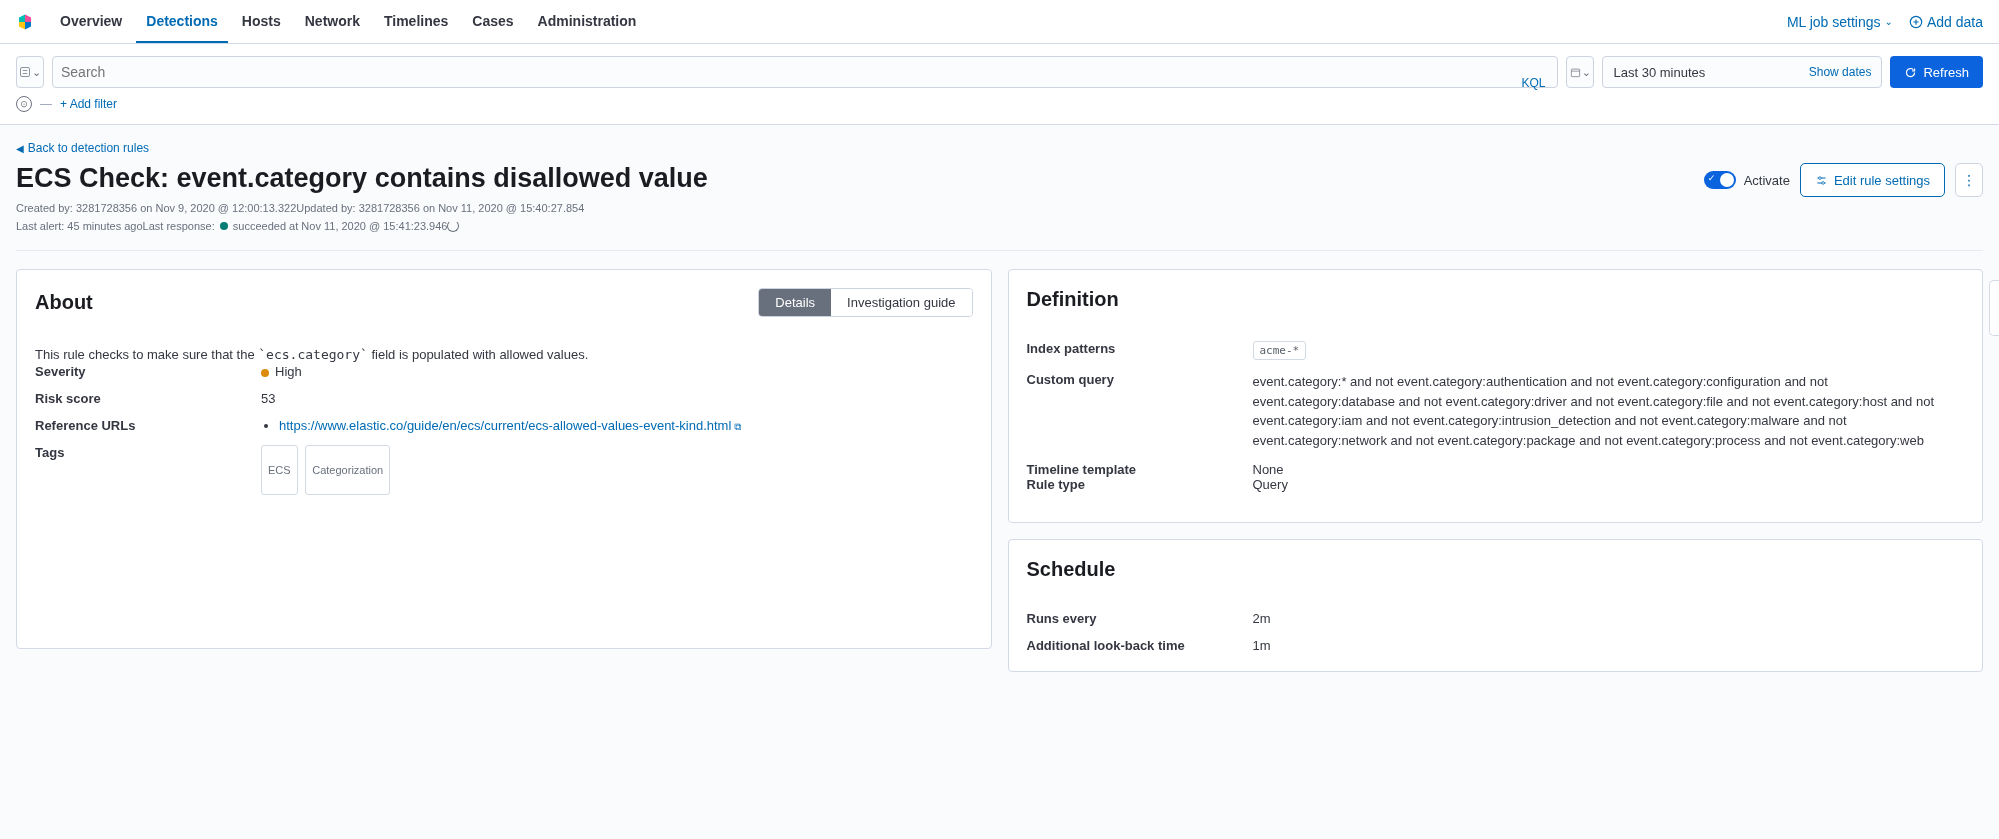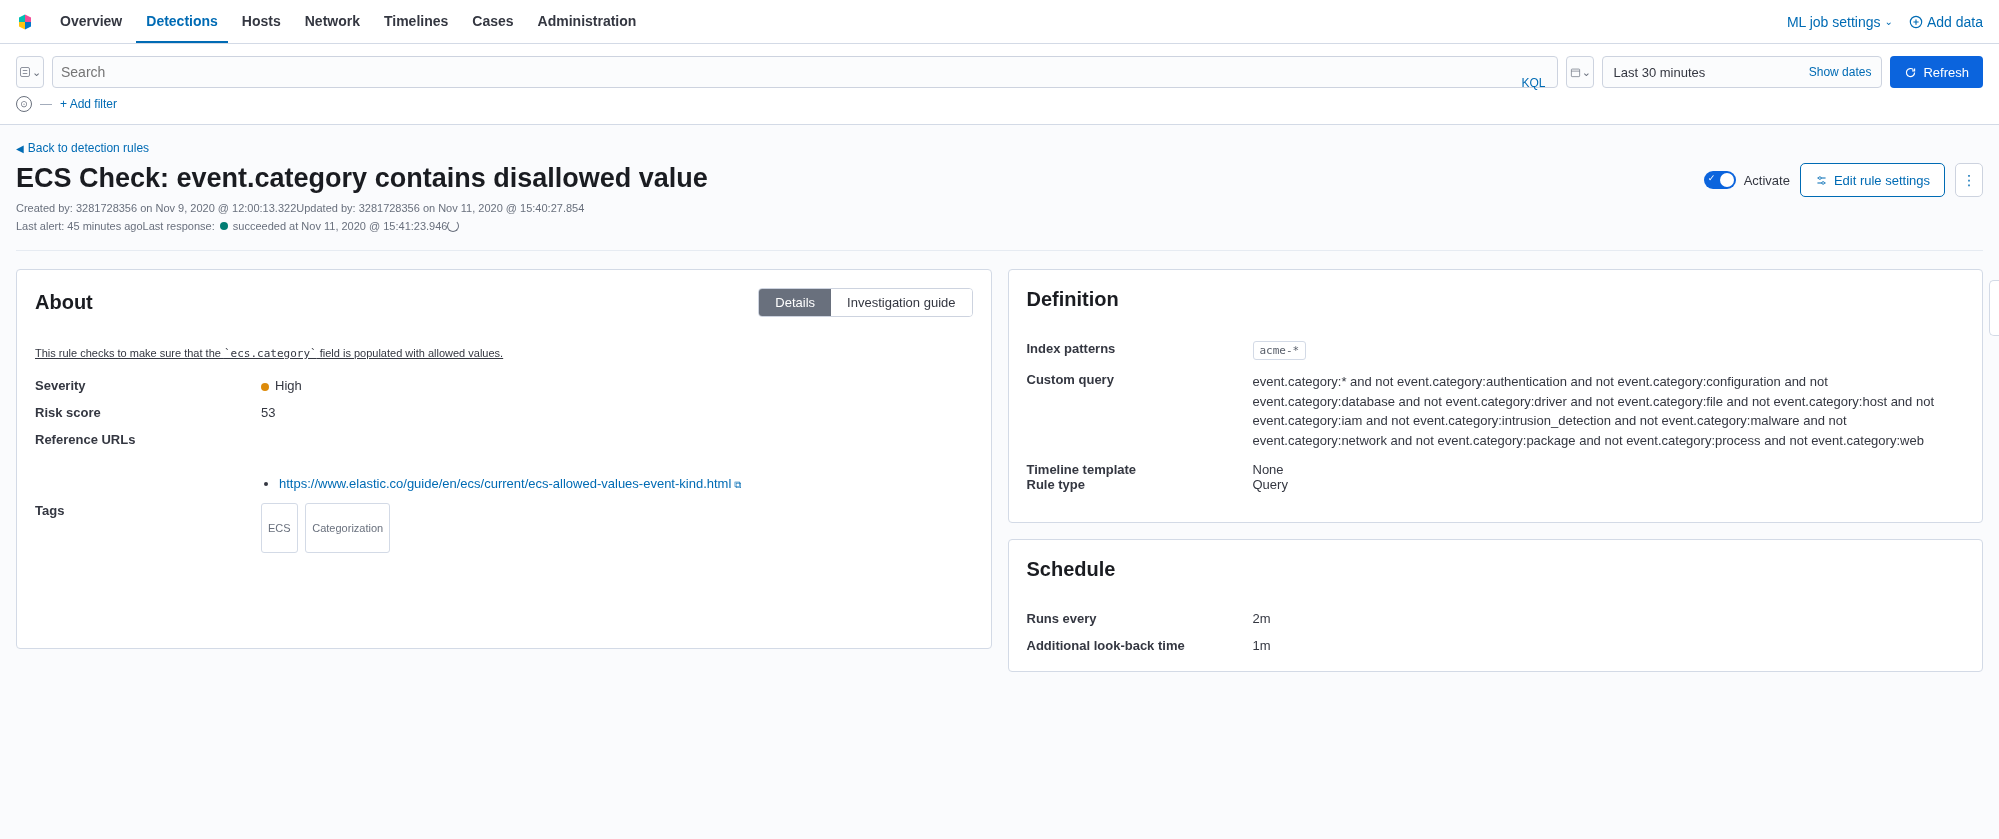--- a/index.html
+++ b/index.html
@@ -53,30 +53,30 @@
 
 .panels { display: flex; gap: 16px; align-items: flex-start; }
 .col { flex: 1; display: flex; flex-direction: column; gap: 16px; }
 .panel { background: #fff; border: 1px solid #d3dae6; border-radius: 4px; padding: 18px; }
 .panel-header { display: flex; align-items: center; justify-content: space-between; margin-bottom: 30px; }
 .panel-title { font-size: 20px; font-weight: 600; color: #1a1c21; }
 .tab-group { display: flex; border: 1px solid #cdd3df; border-radius: 4px; overflow: hidden; }
 .tab-btn { padding: 6px 16px; font-size: 13px; background: #fff; cursor: pointer; }
 .tab-btn.active { background: #69707d; color: #fff; }
 
-.about-desc { font-size: 11px; margin-bottom: 18px; text-decoration: underline; }
+.about-desc { font-size: 13px; margin-bottom: 2px; }
 .code-inline { font-family: monospace; }
 
 .field-row { display: flex; align-items: flex-start; margin-bottom: 12px; font-size: 13px; }
 .field-label { flex: 0 0 226px; font-weight: 700; }
 .field-value { flex: 1; color: #343741; }
 .sev-dot { width: 8px; height: 8px; background: #dd8b0a; border-radius: 50%; display: inline-block; margin-right: 6px; vertical-align: middle; }
 .url-val { color: #006bb4; }
 .url-val .ext { font-size: 10px; margin-left: 3px; }
-ul.bullets { list-style: disc; padding-left: 18px; margin-top: 44px; }
+ul.bullets { list-style: disc; padding-left: 18px; }
 
 .tag-pill { display: inline-block; border: 1px solid #d3dae6; color: #69707d; font-size: 11px; padding: 18px 6px; border-radius: 3px; margin-right: 4px; background: #fff; }
 .code-pill { display: inline-block; border: 1px solid #d3dae6; color: #5a606b; font-family: monospace; font-size: 11px; padding: 2px 6px; border-radius: 3px; background: #fff; }
 
 .side-tab { position: fixed; right: 0; top: 280px; width: 10px; height: 56px; background: #fff; border: 1px solid #d3dae6; border-right: none; border-radius: 5px 0 0 5px; }
 
 .about-panel { min-height: 380px; }
 </style>
 </head>
 <body>

